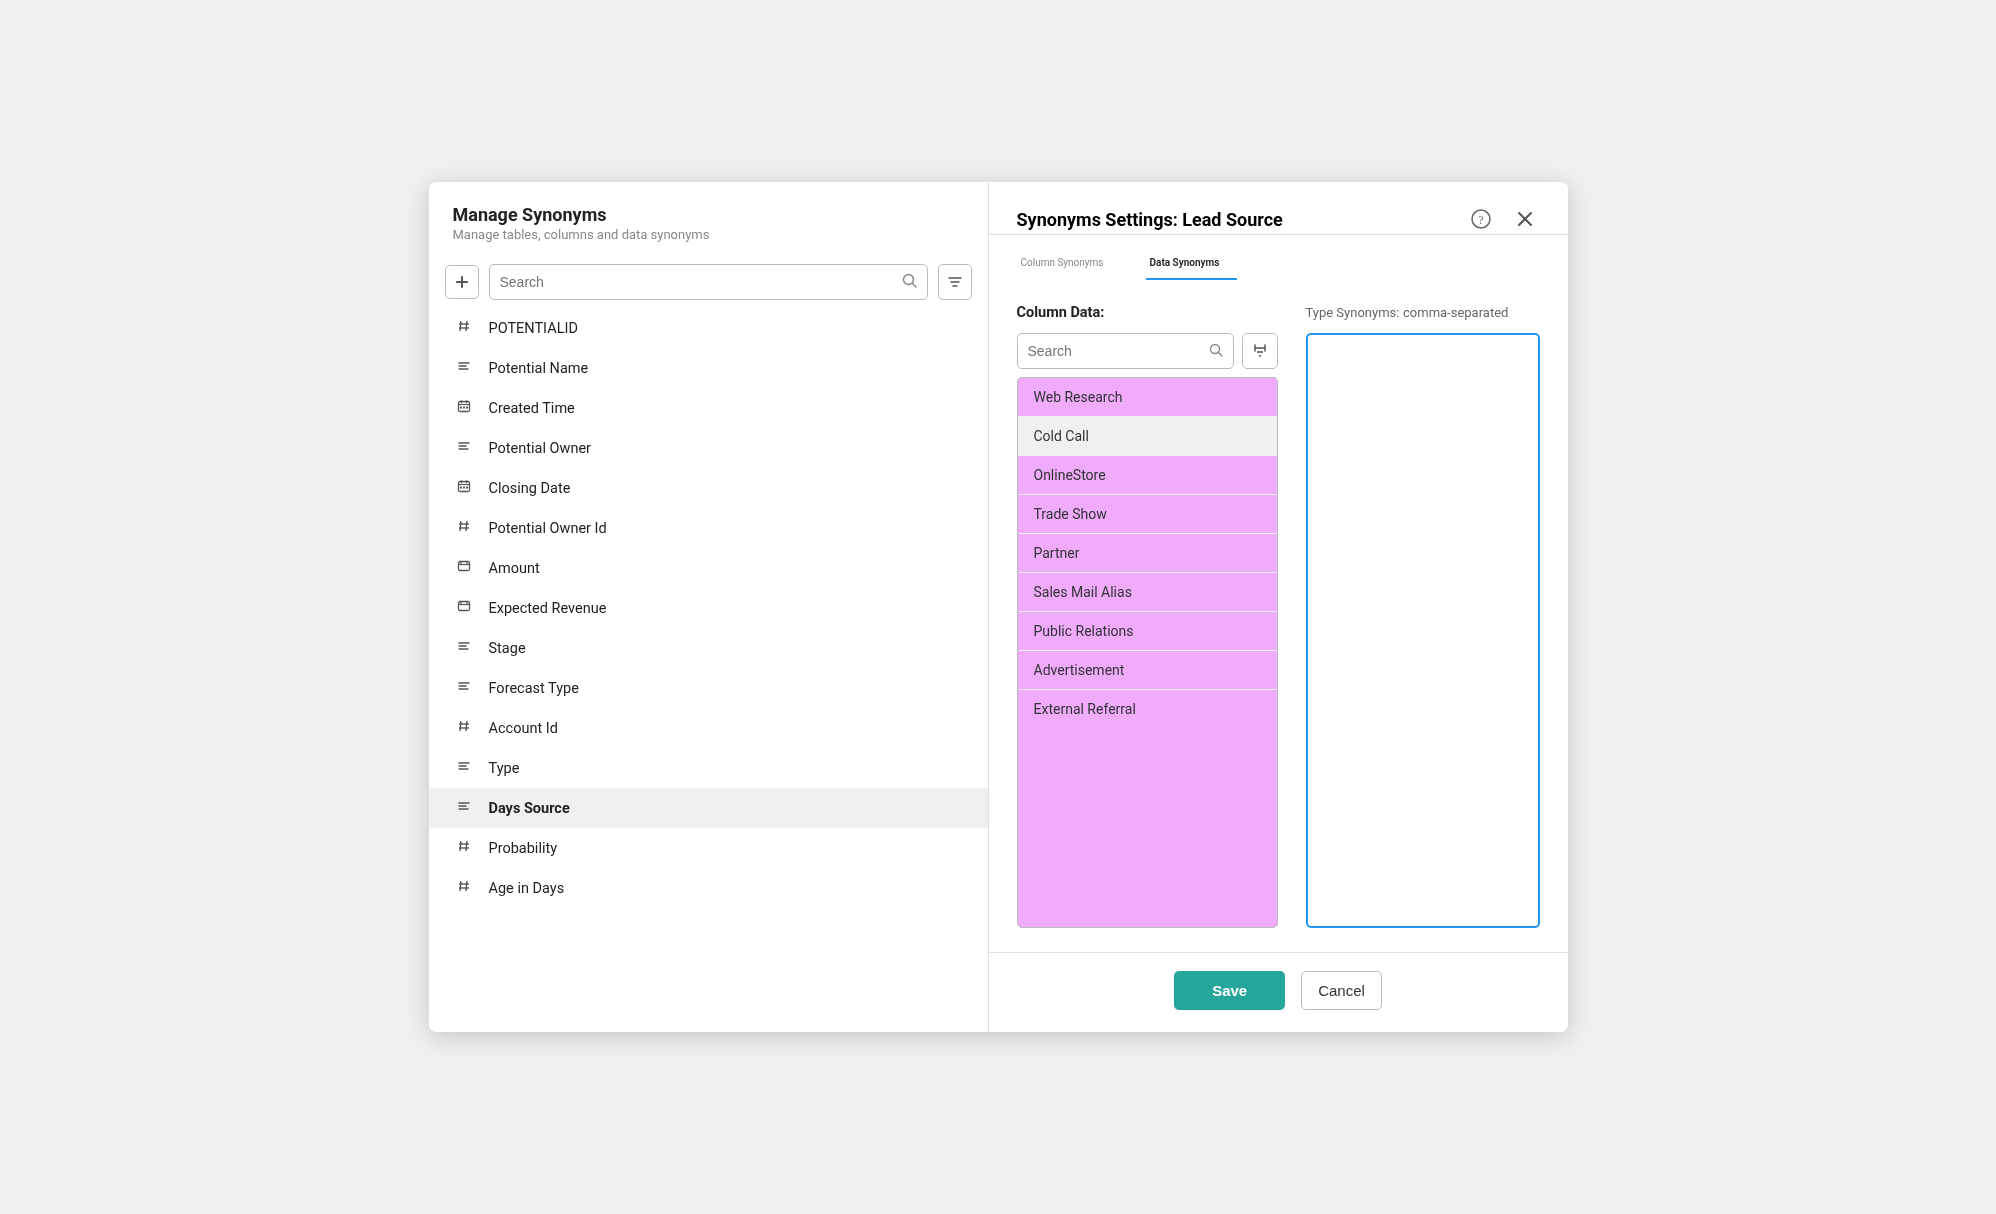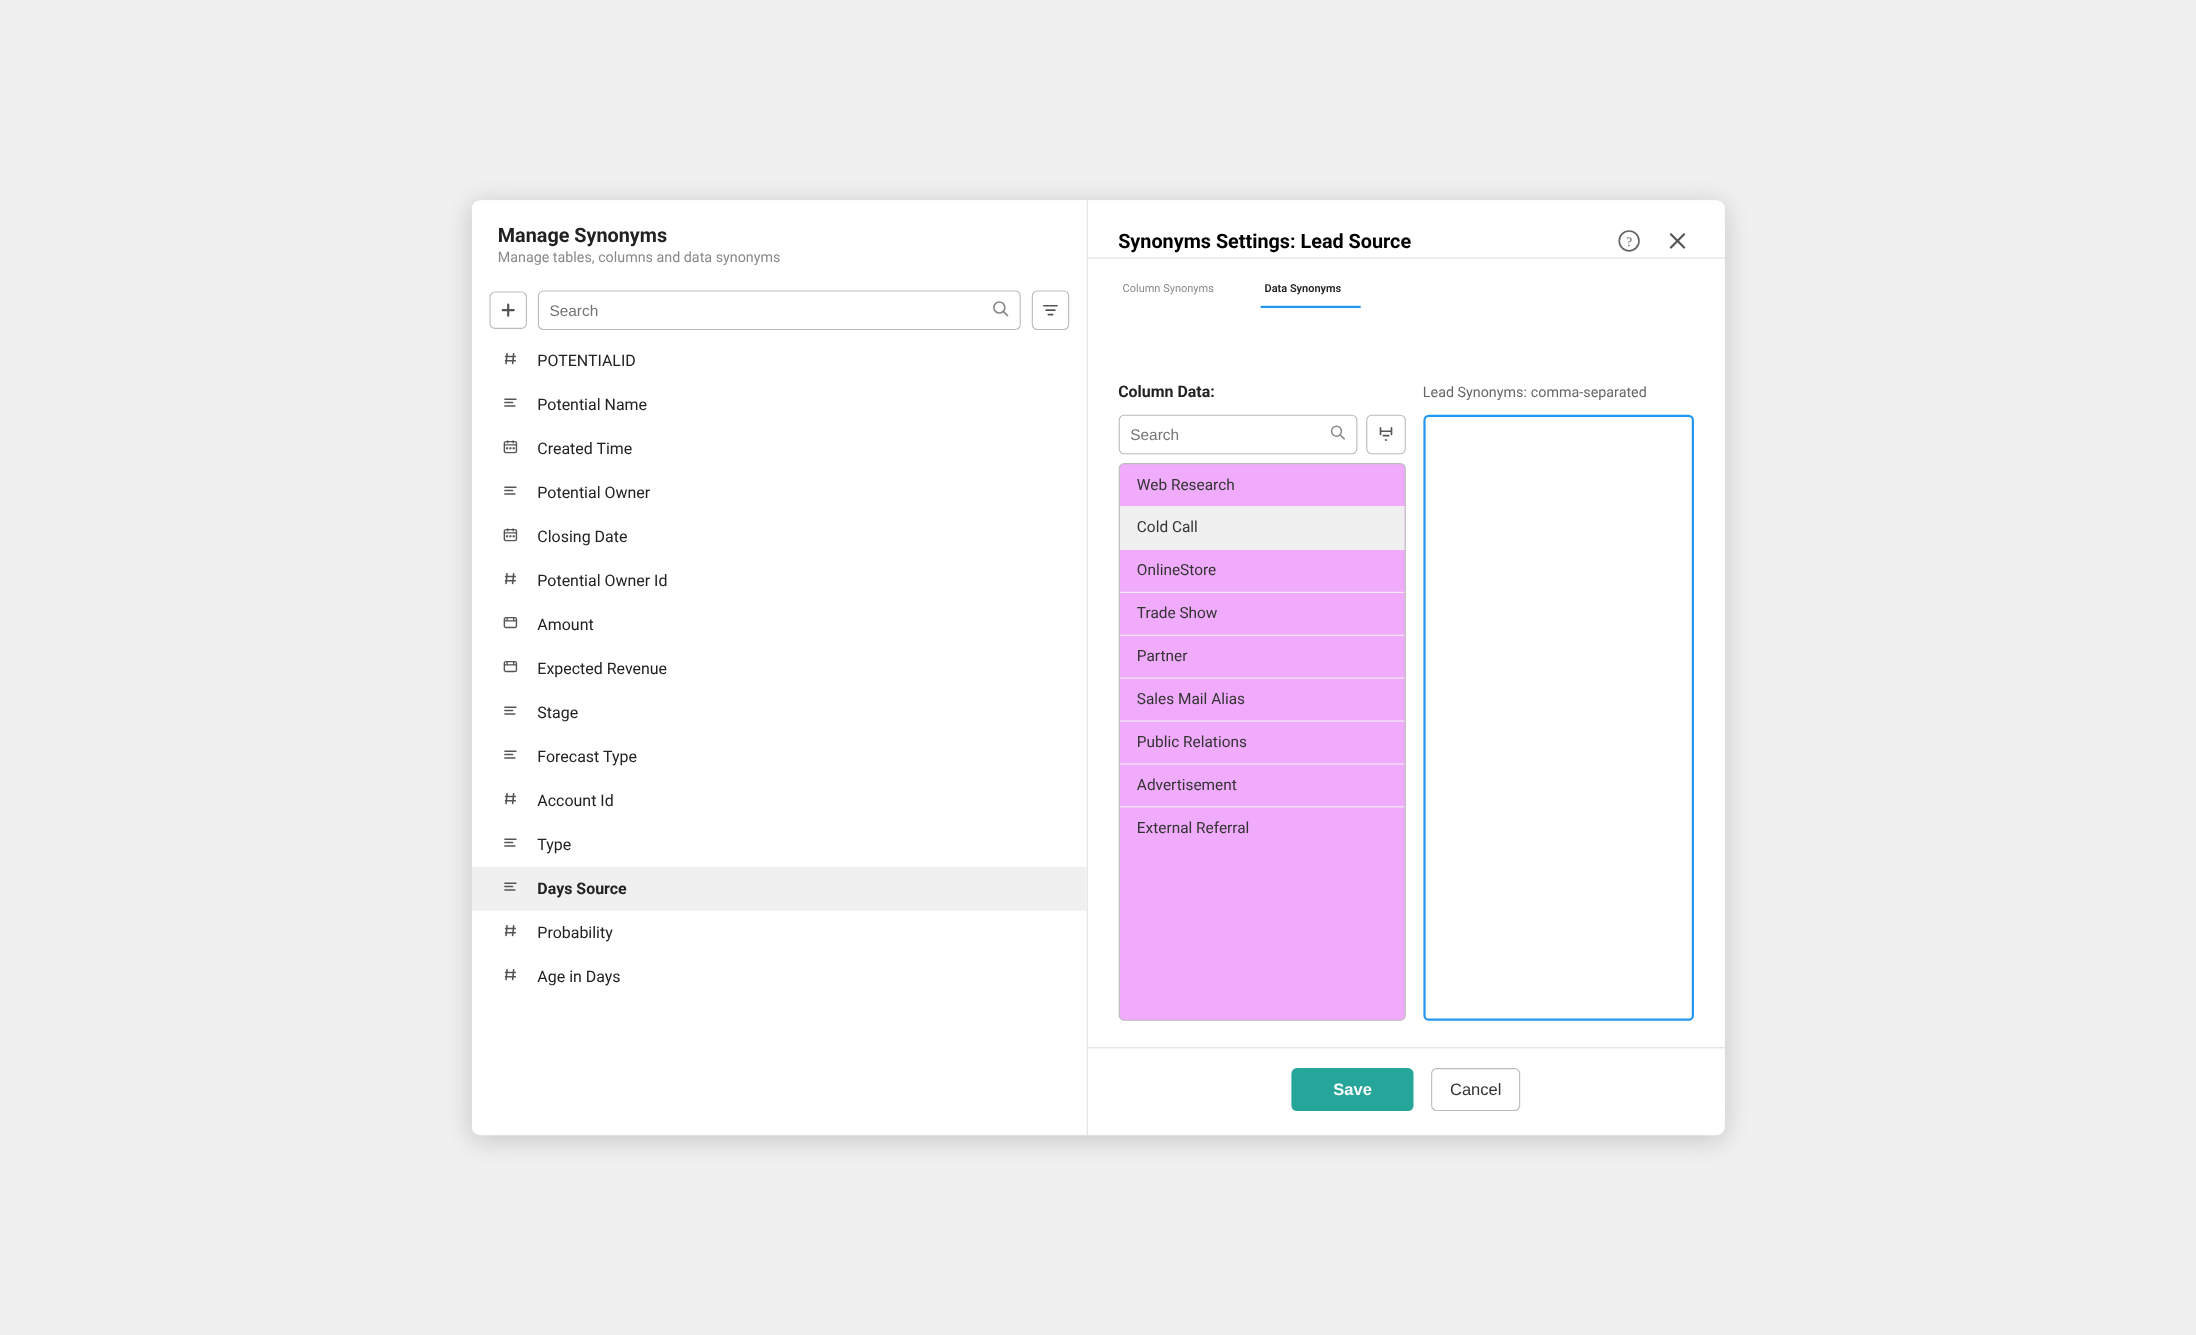--- a/index.html
+++ b/index.html
@@ -193,23 +193,22 @@
       border-bottom: 2.5px solid #2196f3;
     }
     .right-panel-body {
       flex: 1;
       padding: 24px 28px 16px 28px;
       display: flex;
       flex-direction: column;
     }
     .columns-row {
       display: flex;
-      gap: 16px;
-      flex: 1;
-      margin-top: 44px;
+      gap: 28px;
+      flex: 1;
     }
     .col-section {
       flex: 1;
       display: flex;
       flex-direction: column;
     }
     .col-section-label {
       font-weight: 700;
       font-size: 14.5px;
       color: #222;
@@ -550,21 +549,21 @@
                 <div class="data-list-item">Sales Mail Alias</div>
                 <div class="data-list-item">Public Relations</div>
                 <div class="data-list-item">Advertisement</div>
                 <div class="data-list-item">External Referral</div>
               </div>
           </div>
         </div>
 
         <div class="col-section">
           <div class="col-section-label">
-            <span>Lead Synonyms:</span> <span>comma-separated</span>
+            <span>Type Synonyms:</span> <span>comma-separated</span>
           </div>
           <textarea class="synonyms-textarea" id="synonyms-textarea" style=""></textarea>
         </div>
       </div>
     </div>
     <div class="footer-row">
       <button class="save-btn">Save</button>
       <button class="cancel-btn">Cancel</button>
     </div>
   </div>

